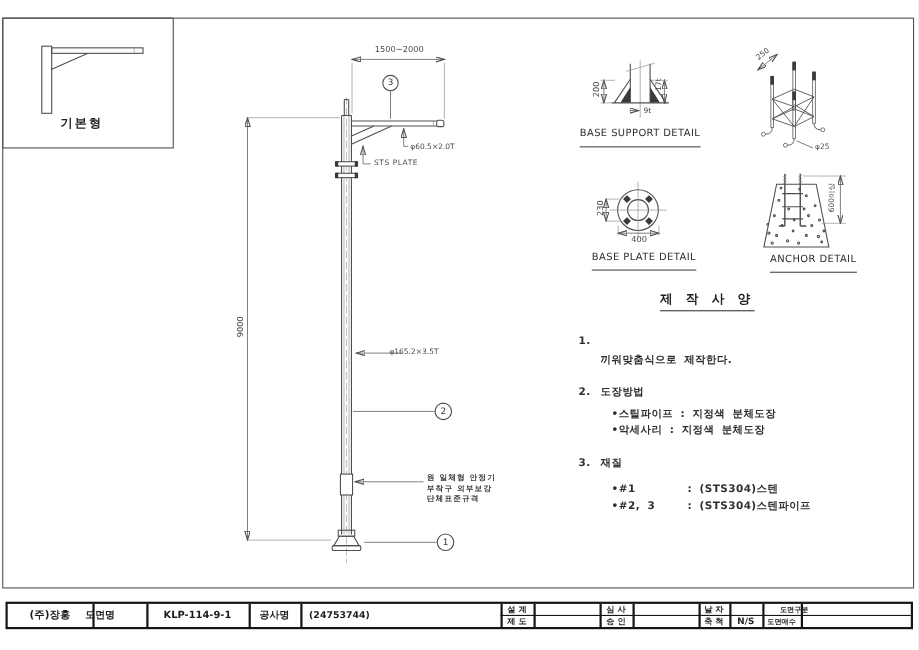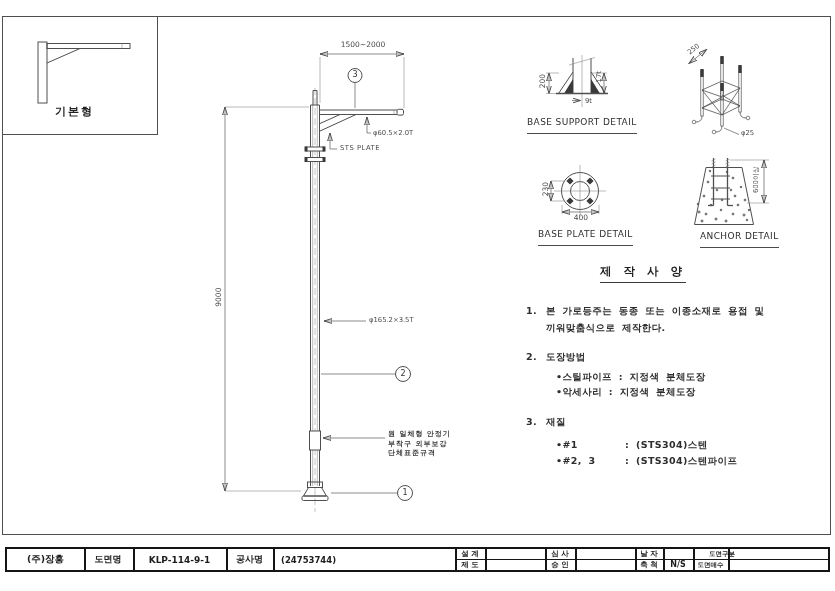--- a/index.html
+++ b/index.html
@@ -223,21 +223,21 @@
   </g>
 </svg>
 
 <div class="t" style="left:55px;top:106px;font-size:11px;letter-spacing:2px;font-weight:600;color:#222;">기본형</div>
 
 <div class="t dim ctr" style="left:334px;top:41px;width:58px;">1500~2000</div>
 <div class="t balloon" style="left:349px;top:70.5px;">3</div>
 <div class="t dim rot" style="left:203px;top:293px;width:32px;">9000</div>
 <div class="t dims" style="left:340px;top:145px;letter-spacing:.5px;">STS PLATE</div>
 <div class="t dims" style="left:373px;top:129.5px;">φ60.5×2.0T</div>
-<div class="t dims" style="left:369px;top:317px;">φ165.2×3.5T</div>
+<div class="t dims" style="left:354px;top:317px;">φ165.2×3.5T</div>
 <div class="t balloon" style="left:397px;top:369.5px;">2</div>
 <div class="t note" style="left:388px;top:431px;">원 일체형 안정기</div>
 <div class="t note" style="left:388px;top:440.5px;">부착구 외부보강</div>
 <div class="t note" style="left:388px;top:450px;">단체표준규격</div>
 <div class="t balloon" style="left:399px;top:488.5px;">1</div>
 
 <div class="t dim rot" style="left:528px;top:77px;width:30px;">200</div>
 <div class="t dims rot" style="left:588px;top:73px;width:24px;">17t</div>
 <div class="t dims" style="left:585px;top:98px;">9t</div>
 <div class="t dtitle" style="left:527px;top:118px;">BASE SUPPORT DETAIL</div>
@@ -247,21 +247,20 @@
 
 <div class="t dim rot" style="left:531px;top:185px;width:30px;">230</div>
 <div class="t dim ctr" style="left:570px;top:213.5px;width:22px;">400</div>
 <div class="t dtitle" style="left:538px;top:230px;">BASE PLATE DETAIL</div>
 
 <div class="t dims rot" style="left:737px;top:176px;width:40px;">600이상</div>
 <div class="t dtitle" style="left:684px;top:232px;margin-left:16px;">ANCHOR DETAIL</div>
 
 <div class="t ktitle" style="left:600px;top:265px;">제 작 사 양</div>
 <div class="t spec" style="left:526px;top:306px;">1.</div>
-<div class="t spec" style="left:546px;top:306px;">본 가로등주는 동종 또는 이종소재로 용접 및</div>
 <div class="t spec" style="left:546px;top:323px;">끼워맞춤식으로 제작한다.</div>
 <div class="t spec" style="left:526px;top:352px;">2.</div>
 <div class="t spec" style="left:546px;top:352px;text-align:right;">도장방법</div>
 <div class="t spec" style="left:556px;top:372px;">•스틸파이프 : 지정색 분체도장</div>
 <div class="t spec" style="left:556px;top:387px;">•악세사리 : 지정색 분체도장</div>
 <div class="t spec" style="left:526px;top:417px;">3.</div>
 <div class="t spec" style="left:546px;top:417px;">재질</div>
 <div class="t spec" style="left:556px;top:440px;">•#1</div>
 <div class="t spec" style="left:625px;top:440px;">: (STS304)스텐</div>
 <div class="t spec" style="left:556px;top:456px;">•#2, 3</div>
@@ -276,21 +275,21 @@
   <div class="vline" style="left:478px;"></div>
   <div class="vline" style="left:538px;"></div>
   <div class="vline" style="left:568px;"></div>
   <div class="vline" style="left:628px;"></div>
   <div class="vline" style="left:656px;"></div>
   <div class="vline" style="left:686px;"></div>
   <div class="vline" style="left:721px;"></div>
   <div class="hmid" style="left:448px;width:373px;top:9.8px;"></div>
 
   <div class="cell" style="left:0;top:0;width:77px;height:21px;font-size:9.5px;">(주)장흥</div>
-  <div class="cell" style="left:87px;top:0;width:28px;height:21px;font-size:9px;">도면명</div>
+  <div class="cell" style="left:70px;top:0;width:28px;height:21px;font-size:9px;">도면명</div>
   <div class="cell" style="left:126px;top:0;width:93px;height:21px;font-size:9px;">KLP-114-9-1</div>
   <div class="cell" style="left:219px;top:0;width:47px;height:21px;font-size:9px;">공사명</div>
   <div class="cell" style="left:266px;top:0;width:182px;height:21px;font-size:8.5px;justify-content:flex-start;padding-left:8px;gap:14px;box-sizing:border-box;">
     <span>(24753744)</span>
   </div>
 
   <div class="cell half" style="left:448px;top:0;width:30px;font-size:7.5px;">설 계</div>
   <div class="cell half" style="left:448px;top:11px;width:30px;font-size:7.5px;">제 도</div>
   <div class="cell half" style="left:478px;top:0;width:60px;"></div>
   <div class="cell half" style="left:478px;top:11px;width:60px;"></div>

